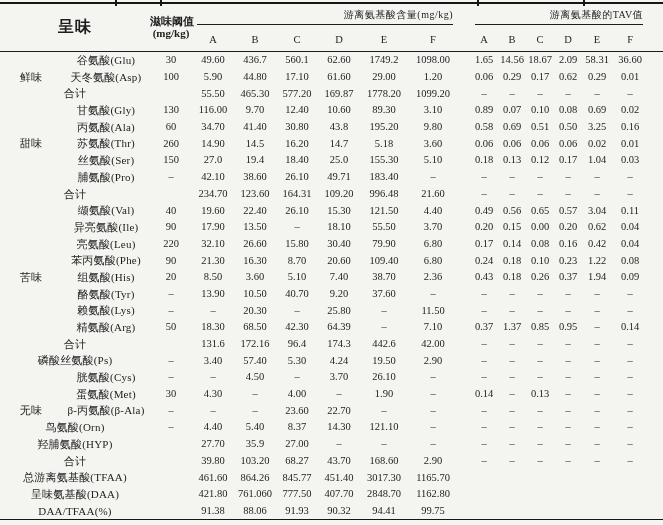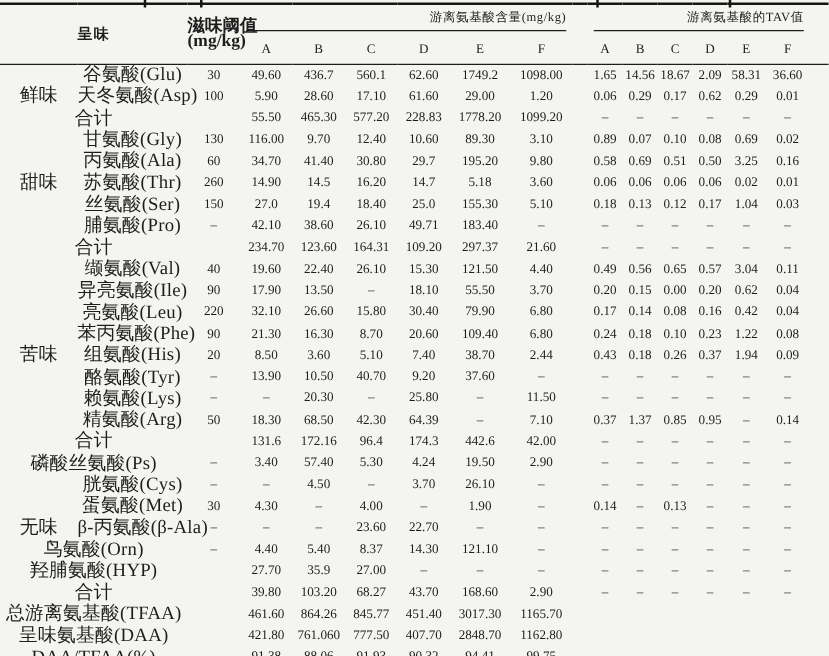--- a/index.html
+++ b/index.html
@@ -15,31 +15,31 @@
     margin-top:2px;
   }
   th,td{
     padding:0;margin:0;text-align:center;vertical-align:middle;
     font-weight:normal;font-size:10.5px;white-space:nowrap;overflow:visible;
     line-height:1.15;
   }
   thead tr.h1 th{height:26px;}
   thead tr.h2 th{height:21px;border-bottom:1.2px solid #1c1c1c;font-size:10.5px;}
   thead th.deep{border-bottom:1.2px solid #1c1c1c;}
-  th.cn{font-size:12px;font-weight:bold;letter-spacing:1px;}
-  th.thrhead{font-size:14px;font-weight:bold;letter-spacing:0;}
+  th.cn{font-size:16px;font-weight:bold;letter-spacing:1px;}
+  th.thrhead{font-size:11px;font-weight:bold;letter-spacing:0;}
   th.thrhead .l{display:block;line-height:11.5px;letter-spacing:0;}
   th.spanner{vertical-align:middle;}
   th.spanner .sp{
     display:block;margin:0 5px;padding-bottom:3px;
     border-bottom:1.1px solid #1c1c1c;
     font-size:10px;font-weight:normal;letter-spacing:0.5px;text-align:right;
   }
   tbody td{height:16.7px;font-size:10.5px;color:#1d1d1d;}
-  tbody td.grp,tbody td.lbl,tbody td.lblw{font-size:15px;letter-spacing:0.2px;}
+  tbody td.grp,tbody td.lbl,tbody td.lblw{font-size:11px;letter-spacing:0.2px;}
   .tick{position:absolute;top:0;width:1.6px;height:6px;background:#161616;}
 </style>
 </head>
 <body>
 
 <div class="page">
   <div class="tick" style="left:115px"></div>
   <div class="tick" style="left:160px"></div>
   <div class="tick" style="left:477px"></div>
   <div class="tick" style="left:583px"></div>
@@ -113,41 +113,41 @@
           <td class="tv">2.09</td>
           <td class="tv">58.31</td>
           <td class="tv">36.60</td>
           <td class="marg"></td>
         </tr>
         <tr>
           <td class="grp">鲜味</td>
           <td class="lbl">天冬氨酸(Asp)</td>
           <td class="thr">100</td>
           <td class="c">5.90</td>
-          <td class="c">28.60</td>
+          <td class="c">44.80</td>
           <td class="c">17.10</td>
           <td class="c">61.60</td>
           <td class="c">29.00</td>
           <td class="c">1.20</td>
           <td class="gapc"></td>
           <td class="tv">0.06</td>
           <td class="tv">0.29</td>
           <td class="tv">0.17</td>
           <td class="tv">0.62</td>
           <td class="tv">0.29</td>
           <td class="tv">0.01</td>
           <td class="marg"></td>
         </tr>
         <tr>
           <td class="lblw" colspan="2">合计</td>
           <td class="thr"></td>
           <td class="c">55.50</td>
           <td class="c">465.30</td>
           <td class="c">577.20</td>
-          <td class="c">228.83</td>
+          <td class="c">169.87</td>
           <td class="c">1778.20</td>
           <td class="c">1099.20</td>
           <td class="gapc"></td>
           <td class="tv">–</td>
           <td class="tv">–</td>
           <td class="tv">–</td>
           <td class="tv">–</td>
           <td class="tv">–</td>
           <td class="tv">–</td>
           <td class="marg"></td>
@@ -171,21 +171,21 @@
           <td class="tv">0.02</td>
           <td class="marg"></td>
         </tr>
         <tr>
           <td class="grp"></td>
           <td class="lbl">丙氨酸(Ala)</td>
           <td class="thr">60</td>
           <td class="c">34.70</td>
           <td class="c">41.40</td>
           <td class="c">30.80</td>
-          <td class="c">29.7</td>
+          <td class="c">43.8</td>
           <td class="c">195.20</td>
           <td class="c">9.80</td>
           <td class="gapc"></td>
           <td class="tv">0.58</td>
           <td class="tv">0.69</td>
           <td class="tv">0.51</td>
           <td class="tv">0.50</td>
           <td class="tv">3.25</td>
           <td class="tv">0.16</td>
           <td class="marg"></td>
@@ -247,21 +247,21 @@
           <td class="tv">–</td>
           <td class="marg"></td>
         </tr>
         <tr>
           <td class="lblw" colspan="2">合计</td>
           <td class="thr"></td>
           <td class="c">234.70</td>
           <td class="c">123.60</td>
           <td class="c">164.31</td>
           <td class="c">109.20</td>
-          <td class="c">297.37</td>
+          <td class="c">996.48</td>
           <td class="c">21.60</td>
           <td class="gapc"></td>
           <td class="tv">–</td>
           <td class="tv">–</td>
           <td class="tv">–</td>
           <td class="tv">–</td>
           <td class="tv">–</td>
           <td class="tv">–</td>
           <td class="marg"></td>
         </tr>
@@ -343,21 +343,21 @@
         </tr>
         <tr>
           <td class="grp">苦味</td>
           <td class="lbl">组氨酸(His)</td>
           <td class="thr">20</td>
           <td class="c">8.50</td>
           <td class="c">3.60</td>
           <td class="c">5.10</td>
           <td class="c">7.40</td>
           <td class="c">38.70</td>
-          <td class="c">2.44</td>
+          <td class="c">2.36</td>
           <td class="gapc"></td>
           <td class="tv">0.43</td>
           <td class="tv">0.18</td>
           <td class="tv">0.26</td>
           <td class="tv">0.37</td>
           <td class="tv">1.94</td>
           <td class="tv">0.09</td>
           <td class="marg"></td>
         </tr>
         <tr>

